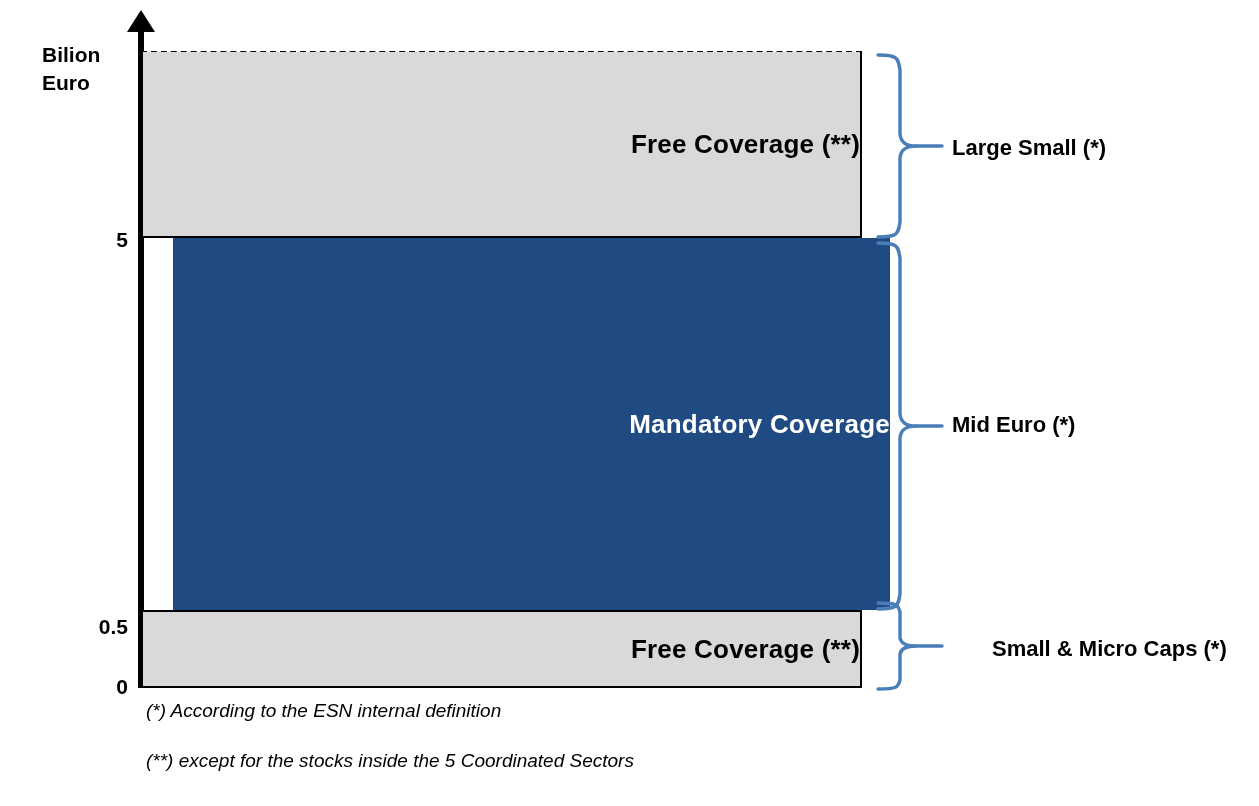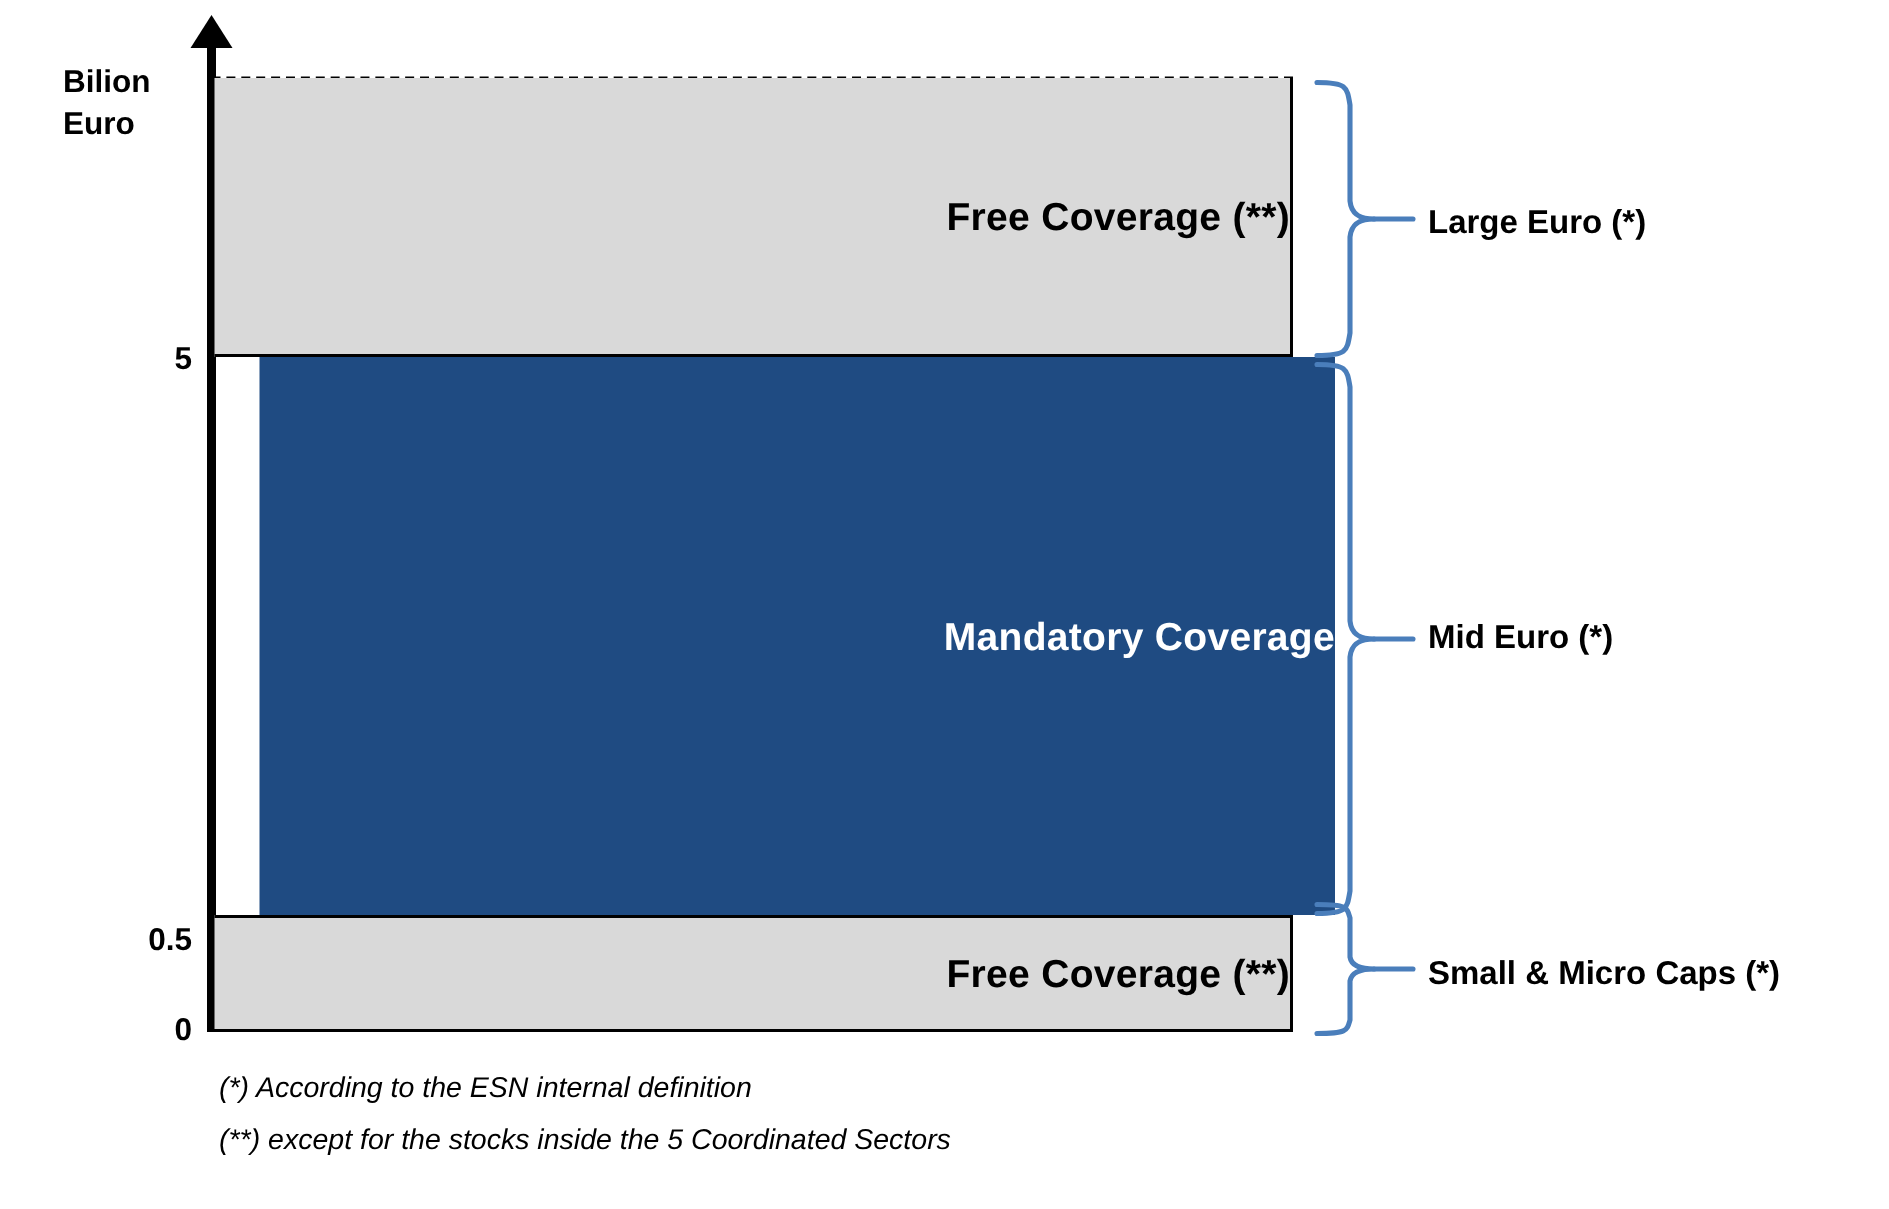--- a/index.html
+++ b/index.html
@@ -131,33 +131,33 @@
     position: absolute;
     left: 952px;
     font-size: 22px;
     font-weight: bold;
     color: #000000;
     white-space: nowrap;
     font-family: "Liberation Sans", sans-serif;
   }
   #label-large { top: 135px; }
   #label-mid   { top: 412px; }
-  #label-small { top: 636px; }
+  #label-small { top: 636px; margin-left: 40px; }
 
   
   .footnote {
     position: absolute;
     left: 146px;
     font-size: 19px;
     font-style: italic;
     color: #000000;
     font-family: "Liberation Sans", sans-serif;
     white-space: nowrap;
   }
-  #footnote-0 { top: 715px; text-align: right; }
+  #footnote-0 { top: 700px; text-align: right; }
   #footnote-1 { top: 750px; }
 </style>
 </head>
 <body>
 
 <div id="axis-label">Bilion
 Euro</div>
 
 <div id="y-axis-arrow"></div>
 <div id="y-axis-line"></div>
@@ -200,18 +200,18 @@
   </svg>
 </div>
 
 <div class="bracket-group" style="top:600px;">
   <svg class="bracket-svg" width="80" height="92" viewBox="0 0 80 92" fill="none" xmlns="http://www.w3.org/2000/svg">
     <path d="M6 3 C 26 3, 26 5, 28 12 L28 38 C29 44, 36 46, 44 46 C36 46, 29 48, 28 54 L28 80 C26 87, 26 89, 6 89" stroke="#4a7ebb" stroke-width="3.4" fill="none" stroke-linecap="round" stroke-linejoin="round"></path>
     <path d="M44 46 L70 46" stroke="#4a7ebb" stroke-width="3.4" stroke-linecap="round"></path>
   </svg>
 </div>
 
-<div class="cap-label" id="label-large">Large Euro (*)</div>
+<div class="cap-label" id="label-large">Large Small (*)</div>
 <div class="cap-label" id="label-mid">Mid Euro (*)</div>
 <div class="cap-label" id="label-small">Small &amp; Micro Caps (*)</div>
 
 <div class="footnote" id="footnote-0">(*) According to the ESN internal definition</div>
 <div class="footnote" id="footnote-1">(**) except for the stocks inside the 5 Coordinated Sectors</div>
 
 </body></html>

